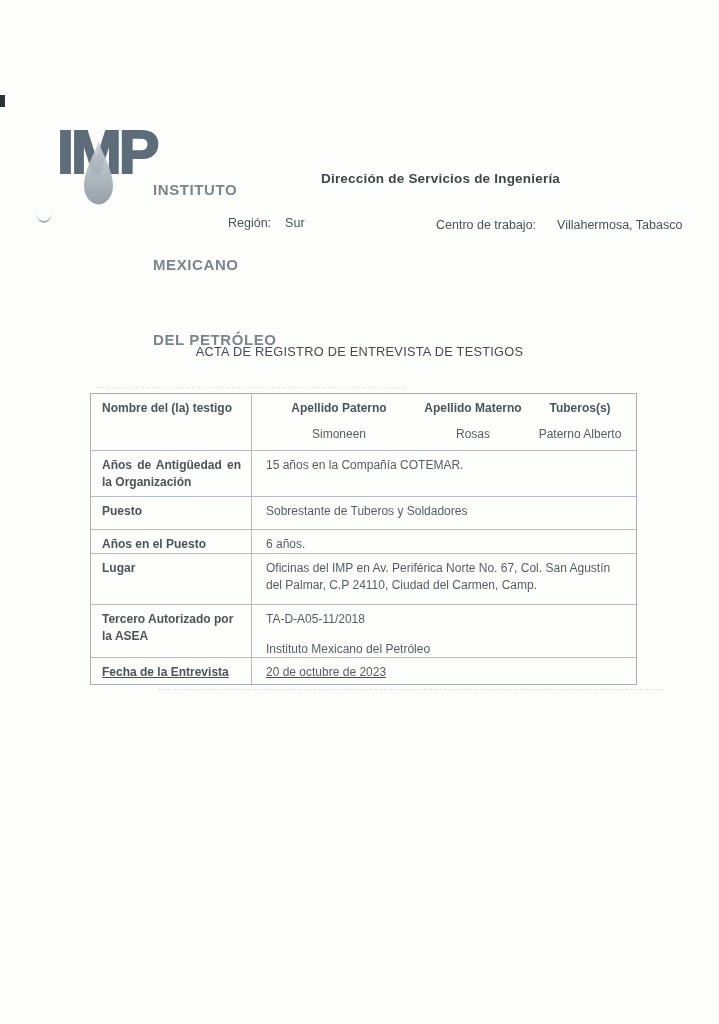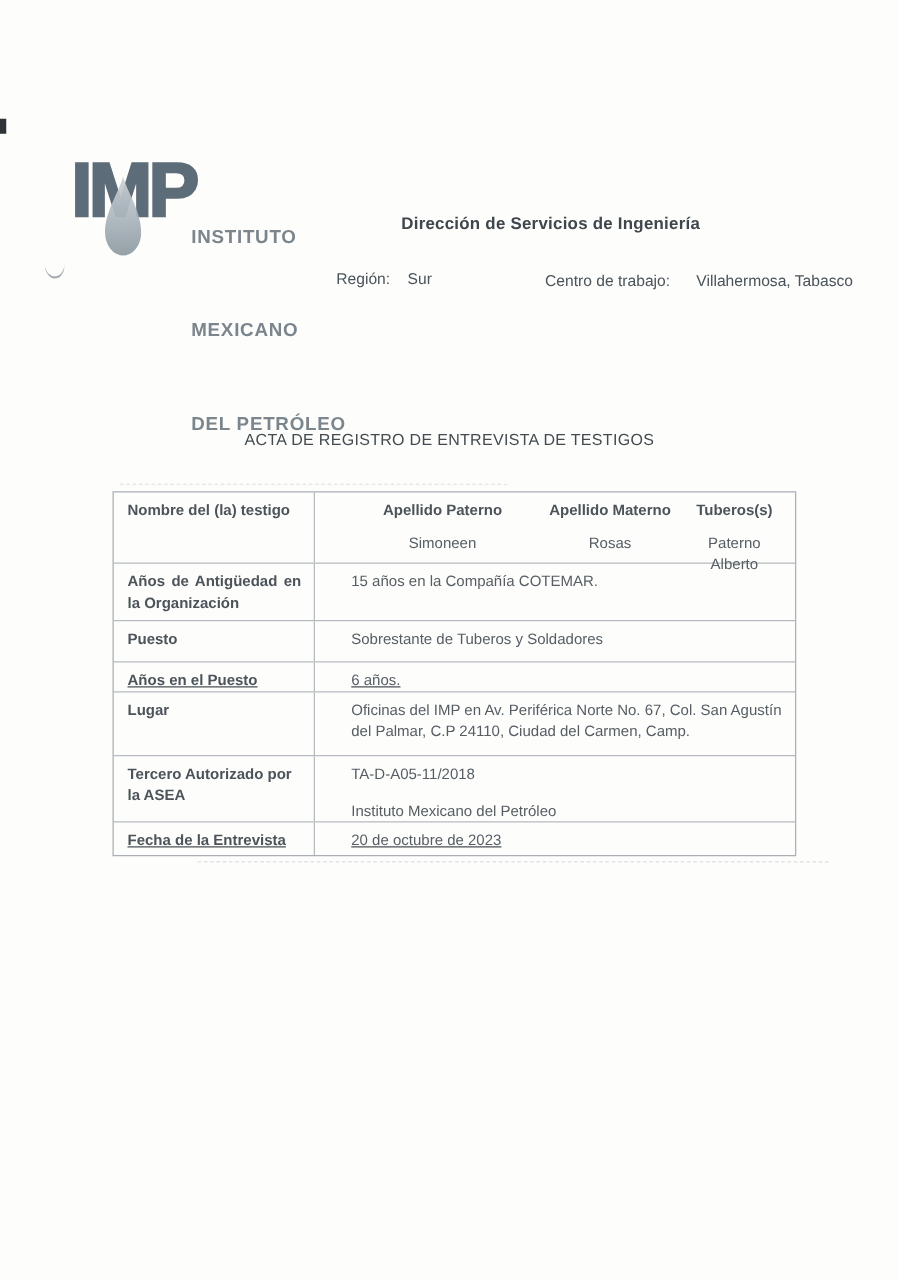--- a/index.html
+++ b/index.html
@@ -31,54 +31,54 @@
     position:absolute; left:153px; top:127px;
     font-size:15px; font-weight:700; color:#7b858c;
     letter-spacing:0.6px; line-height:25px; white-space:pre;
   }
 
   
   .direction {
     position:absolute; left:321px; top:171px;
     font-size:13.5px; font-weight:700; color:#3f464c; letter-spacing:0.2px;
   }
-  .region-line { position:absolute; left:228px; top:216px; font-size:12.5px; color:#49535a;margin-left:41px; }
+  .region-line { position:absolute; left:228px; top:216px; font-size:12.5px; color:#49535a; }
   .region-line .val { margin-left:14px; }
   .work-center { position:absolute; left:436px; top:218px; font-size:12.5px; color:#49535a; }
   .work-center .val { margin-left:21px; }
 
   
   .doc-title {
     position:absolute; left:0; width:719px; top:344px; margin:0;
     text-align:center; font-size:12.8px; font-weight:400;
     color:#434b51; letter-spacing:0.25px;
   }
 
   
   .acta-table {
     position:absolute; left:90px; top:393px; width:545px;
     border:1px solid #a9afb3; font-size:12px;
     background:transparent;
   }
-  .row { display:flex; border-bottom:1px solid #b5bbbe;gap:15px; }
+  .row { display:flex; border-bottom:1px solid #b5bbbe; }
   .row:last-child { border-bottom:none; }
   .cell-label {
     width:161px; box-sizing:border-box; flex:none;
     border-right:1px solid #b5bbbe;
     padding:6px 10px 0 11px;
     font-weight:700; color:#4c545a; line-height:17px;
   }
   .cell-label.justify { text-align:justify; }
   .cell-value {
     flex:1; box-sizing:border-box;
     padding:6px 10px 0 14px;
     color:#565e64; line-height:17px;
   }
   .h-r1 { height:56px; } .h-r2 { height:45px; } .h-r3 { height:32px; }
-  .h-r4 { height:23px;text-decoration:underline; } .h-r5 { height:50px; } .h-r6 { height:52px; }
+  .h-r4 { height:23px; } .h-r5 { height:50px; } .h-r6 { height:52px; }
   .h-r7 { height:26px;text-decoration:underline; }
 
   .name-grid { display:grid; grid-template-columns:146px 122px 1fr; }
   .name-grid span { text-align:center; }
   .name-grid.headers { font-weight:700; color:#4c545a; }
   .name-grid.values { margin-top:9px; font-weight:400; }
   .value-line2 { margin-top:13px; }
 </style>
 </head>
 <body>

